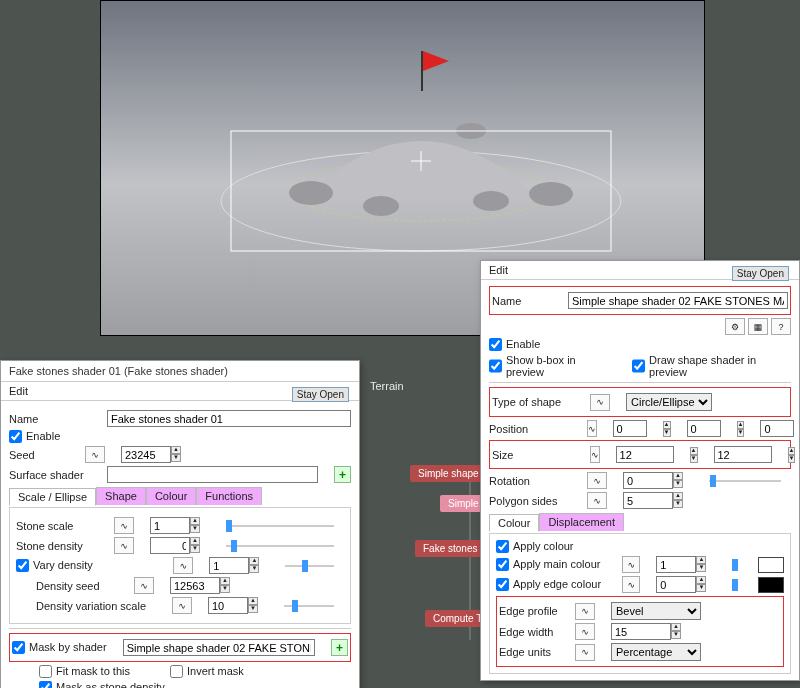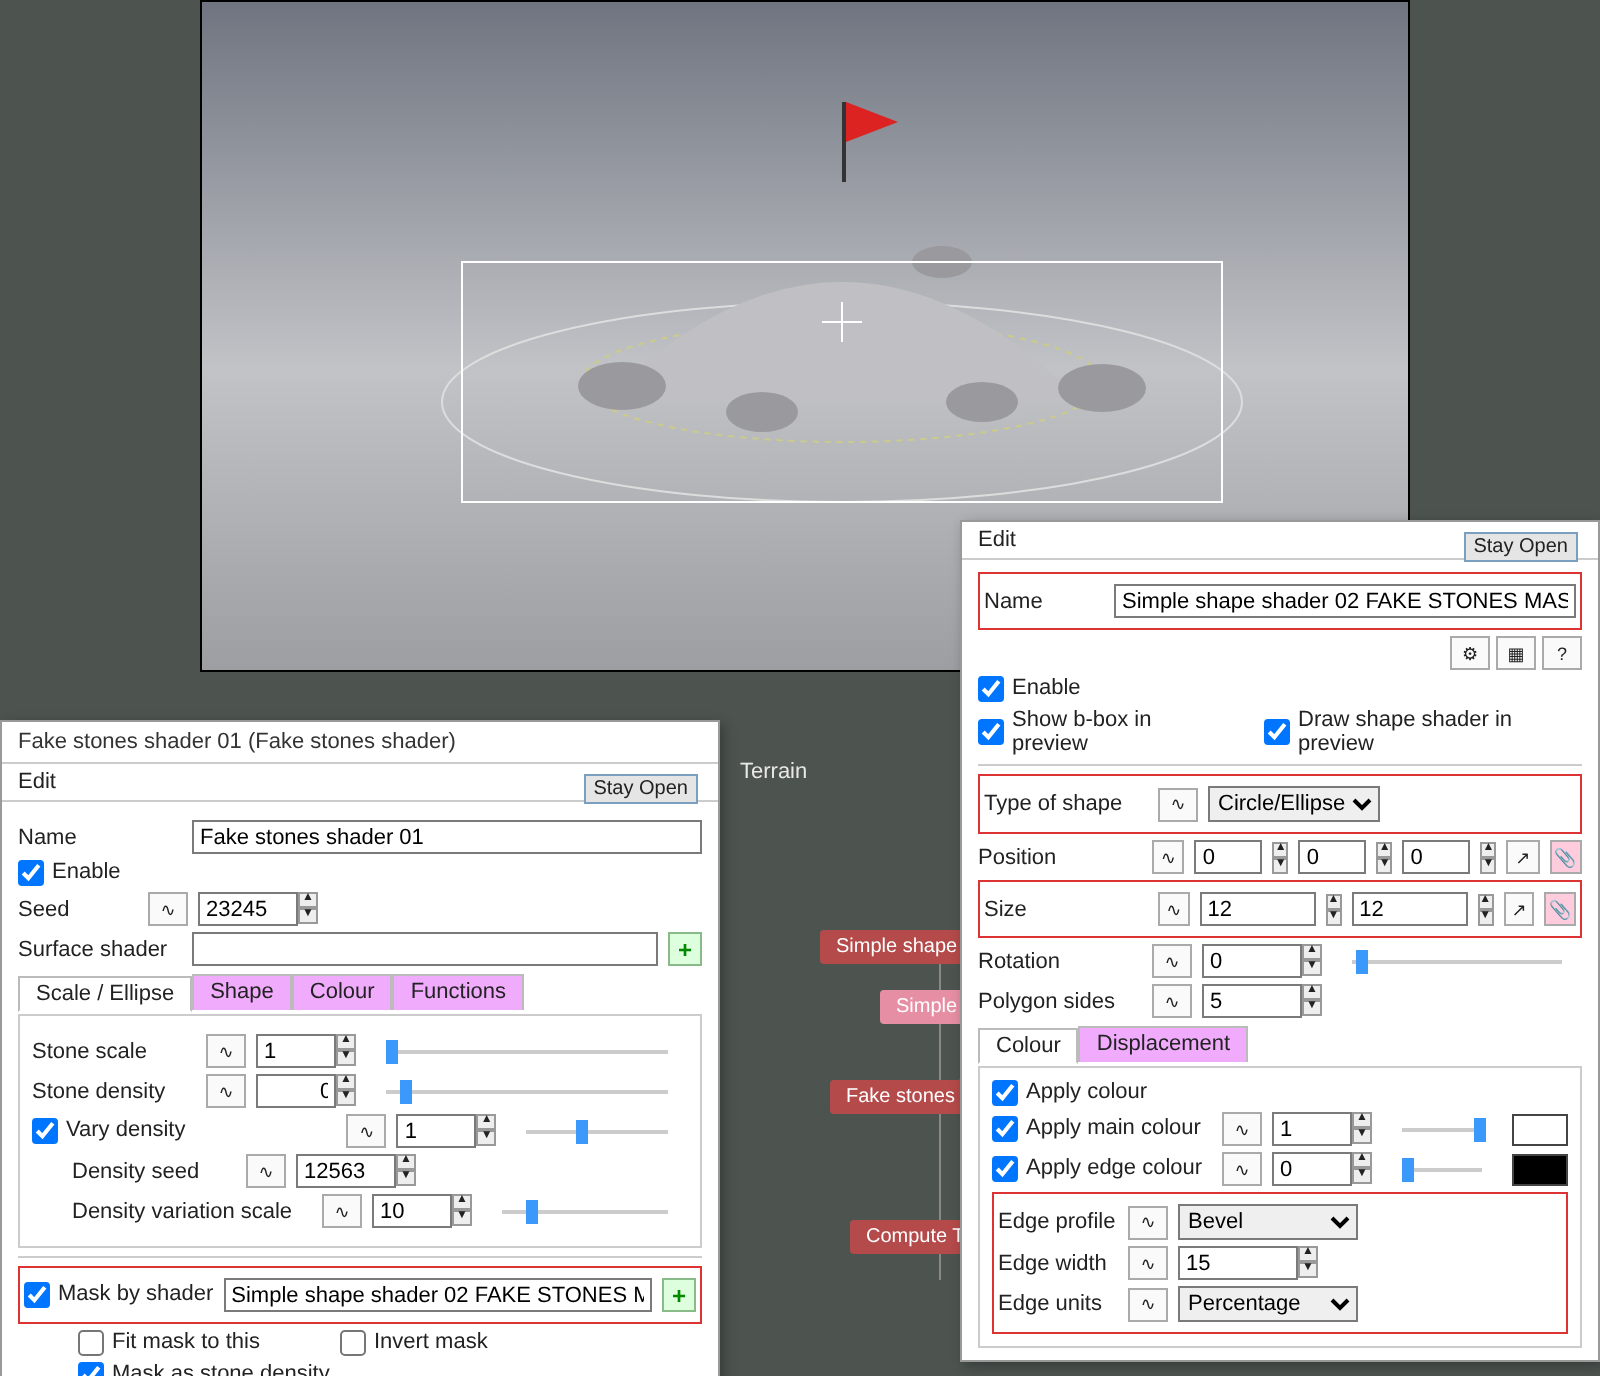--- a/index.html
+++ b/index.html
@@ -11,21 +11,21 @@
   .node.red { background:#b44a4a; }
   .node.pink { background:#e68fa4; }
   .node.small { font-size:9px; color:#ccc; background:transparent; }
 
   .panel { position:absolute; background:#fff; border:1px solid #999; box-shadow:2px 2px 6px rgba(0,0,0,.3); font-size:11px; color:#222; }
   .panel .titlebar { background:#fff; color:#333; padding:4px 8px; border-bottom:1px solid #ccc; font-size:11px; }
   .panel .edit { padding:3px 8px; font-size:11px; border-bottom:1px solid #ccc; }
   .panel .body { padding:6px 8px; }
   .stay-open { border:1px solid #7a9fbf; background:#e5e5e5; font-size:10px; padding:1px 4px; float:right; margin:2px; }
 
-  .row { display:flex; align-items:center; margin:3px 0; gap:5px; }
+  .row { display:flex; align-items:center; margin:3px 0; gap:16px; }
   .row label { font-size:11px; min-width:82px; }
   .row label.w60 { min-width:60px; }
   .row input[type=text] { font-size:11px; padding:1px 3px; border:1px solid #7a7a7a; height:17px; }
   .row select { font-size:11px; border:1px solid #7a7a7a; height:18px; }
   .chk { display:flex; gap:4px; font-size:11px; }
   .chk input { margin:0; }
   .minibox { width:20px; height:17px; border:1px solid #aaa; display:inline-flex; align-items:center; justify-content:center; font-size:9px; background:#fafafa; }
   .spinwrap { display:flex; }
   .spin { width:10px; display:flex; flex-direction:column; }
   .spin div { height:8px; border:1px solid #999; font-size:6px; line-height:5px; text-align:center; background:#eee; }

